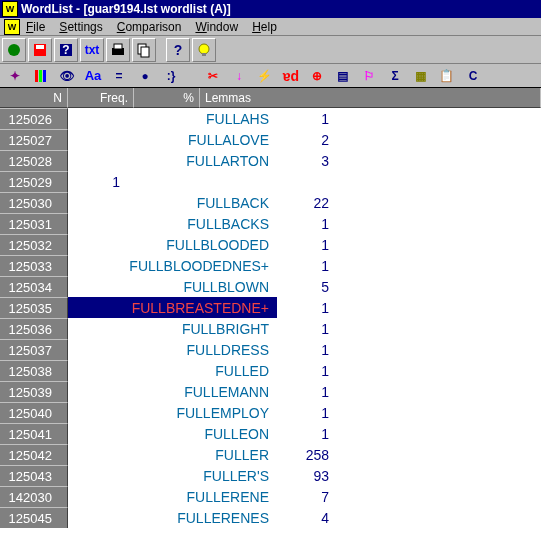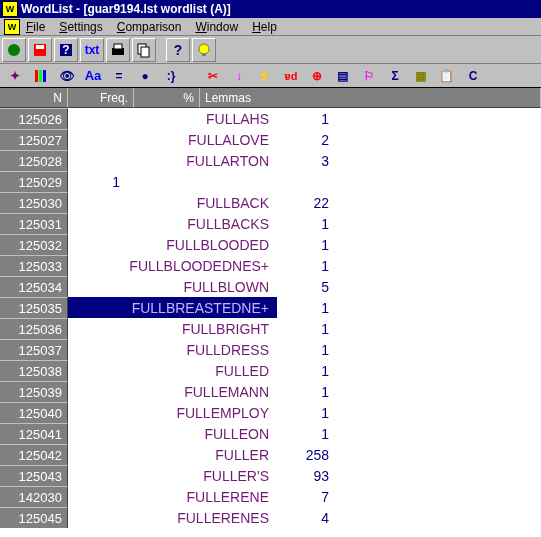--- a/index.html
+++ b/index.html
@@ -17,26 +17,26 @@
 .t2btn { width: 22px; height: 20px; display:flex; align-items:center; justify-content:center; cursor:default; font-size:12px; font-weight:bold; border:1px solid transparent;}
 .headers { display: flex; height: 20px; }
 .hcell { background: #808080; color: #fff; border-right: 1px solid #c0c0c0; border-bottom:1px solid #404040; display:flex; align-items:center; padding:0 5px; font-size:12px; }
 .hc-n { width: 68px; justify-content:flex-end; }
 .hc-w { width: 209px; justify-content:flex-end; }
 .hc-f { width: 66px; justify-content:flex-end; }
 .hc-p { width: 66px; justify-content:flex-end; }
 .hc-l { flex:1; justify-content:flex-start; }
 .rows { }
 .row { display:flex; height:21px; align-items:stretch; }
-.cell-n { width:68px; background:#808080; color:#fff; border-top:1px solid #c0c0c0; border-right:1px solid #404040; display:flex; align-items:center; justify-content:flex-end; padding-right:5px; font-size:13px;}
-.cell-w { width:209px; color:#701a75; display:flex; align-items:center; justify-content:flex-end; padding-right:8px; font-size:14px; }
+.cell-n { width:68px; background:#808080; color:#fff; border-top:1px solid #c0c0c0; border-right:1px solid #404040; display:flex; align-items:center; justify-content:flex-end; padding-right:15px; font-size:13px;}
+.cell-w { width:209px; color:#0369a1; display:flex; align-items:center; justify-content:flex-end; padding-right:8px; font-size:14px; }
 .cell-f { width:66px; color:#000080; display:flex; align-items:center; justify-content:flex-end; padding-right:14px; font-size:14px;}
 .cell-p { width:66px; }
 .cell-l { flex:1; }
-.row.sel .cell-w { background:#000080; color:#c4b5fd; }
+.row.sel .cell-w { background:#000080; color:#ef4444; }
 .sep { width:6px; }
 </style>
 </head>
 <body>
 
 <div class="titlebar">
   <span class="icon">W</span>
   <span>WordList - [guar9194.lst wordlist (A)]</span>
 </div>
 
@@ -101,21 +101,21 @@
     </div>
   <div class="t2btn" style="color:#000080">👁</div>
   <div class="t2btn" style="color:#0000ff;font-size:13px">Aa</div>
   <div class="t2btn" style="color:#000080">=</div>
   <div class="t2btn" style="color:#000080">●</div>
   <div class="t2btn" style="color:#000080">:}</div>
   <div style="width:12px"></div>
   <div class="t2btn" style="color:#ff0000">✂</div>
   <div class="t2btn" style="color:#ff00ff">↓</div>
   <div class="t2btn" style="color:#808000">⚡</div>
-  <div class="t2btn" style="color:#ff0000;font-size:11px">ɐd</div>
+  <div class="t2btn" style="color:#ff0000;font-size:14px">ɐd</div>
   <div class="t2btn" style="color:#ff0000">⊕</div>
   <div class="t2btn" style="color:#000080">▤</div>
   <div class="t2btn" style="color:#ff00ff">⚐</div>
   <div class="t2btn" style="color:#000080">Σ</div>
   <div class="t2btn" style="color:#808000">▦</div>
   <div class="t2btn" style="color:#000080">📋</div>
   <div class="t2btn" style="color:#000080">C</div>
 </div>
 
 <div class="headers">

